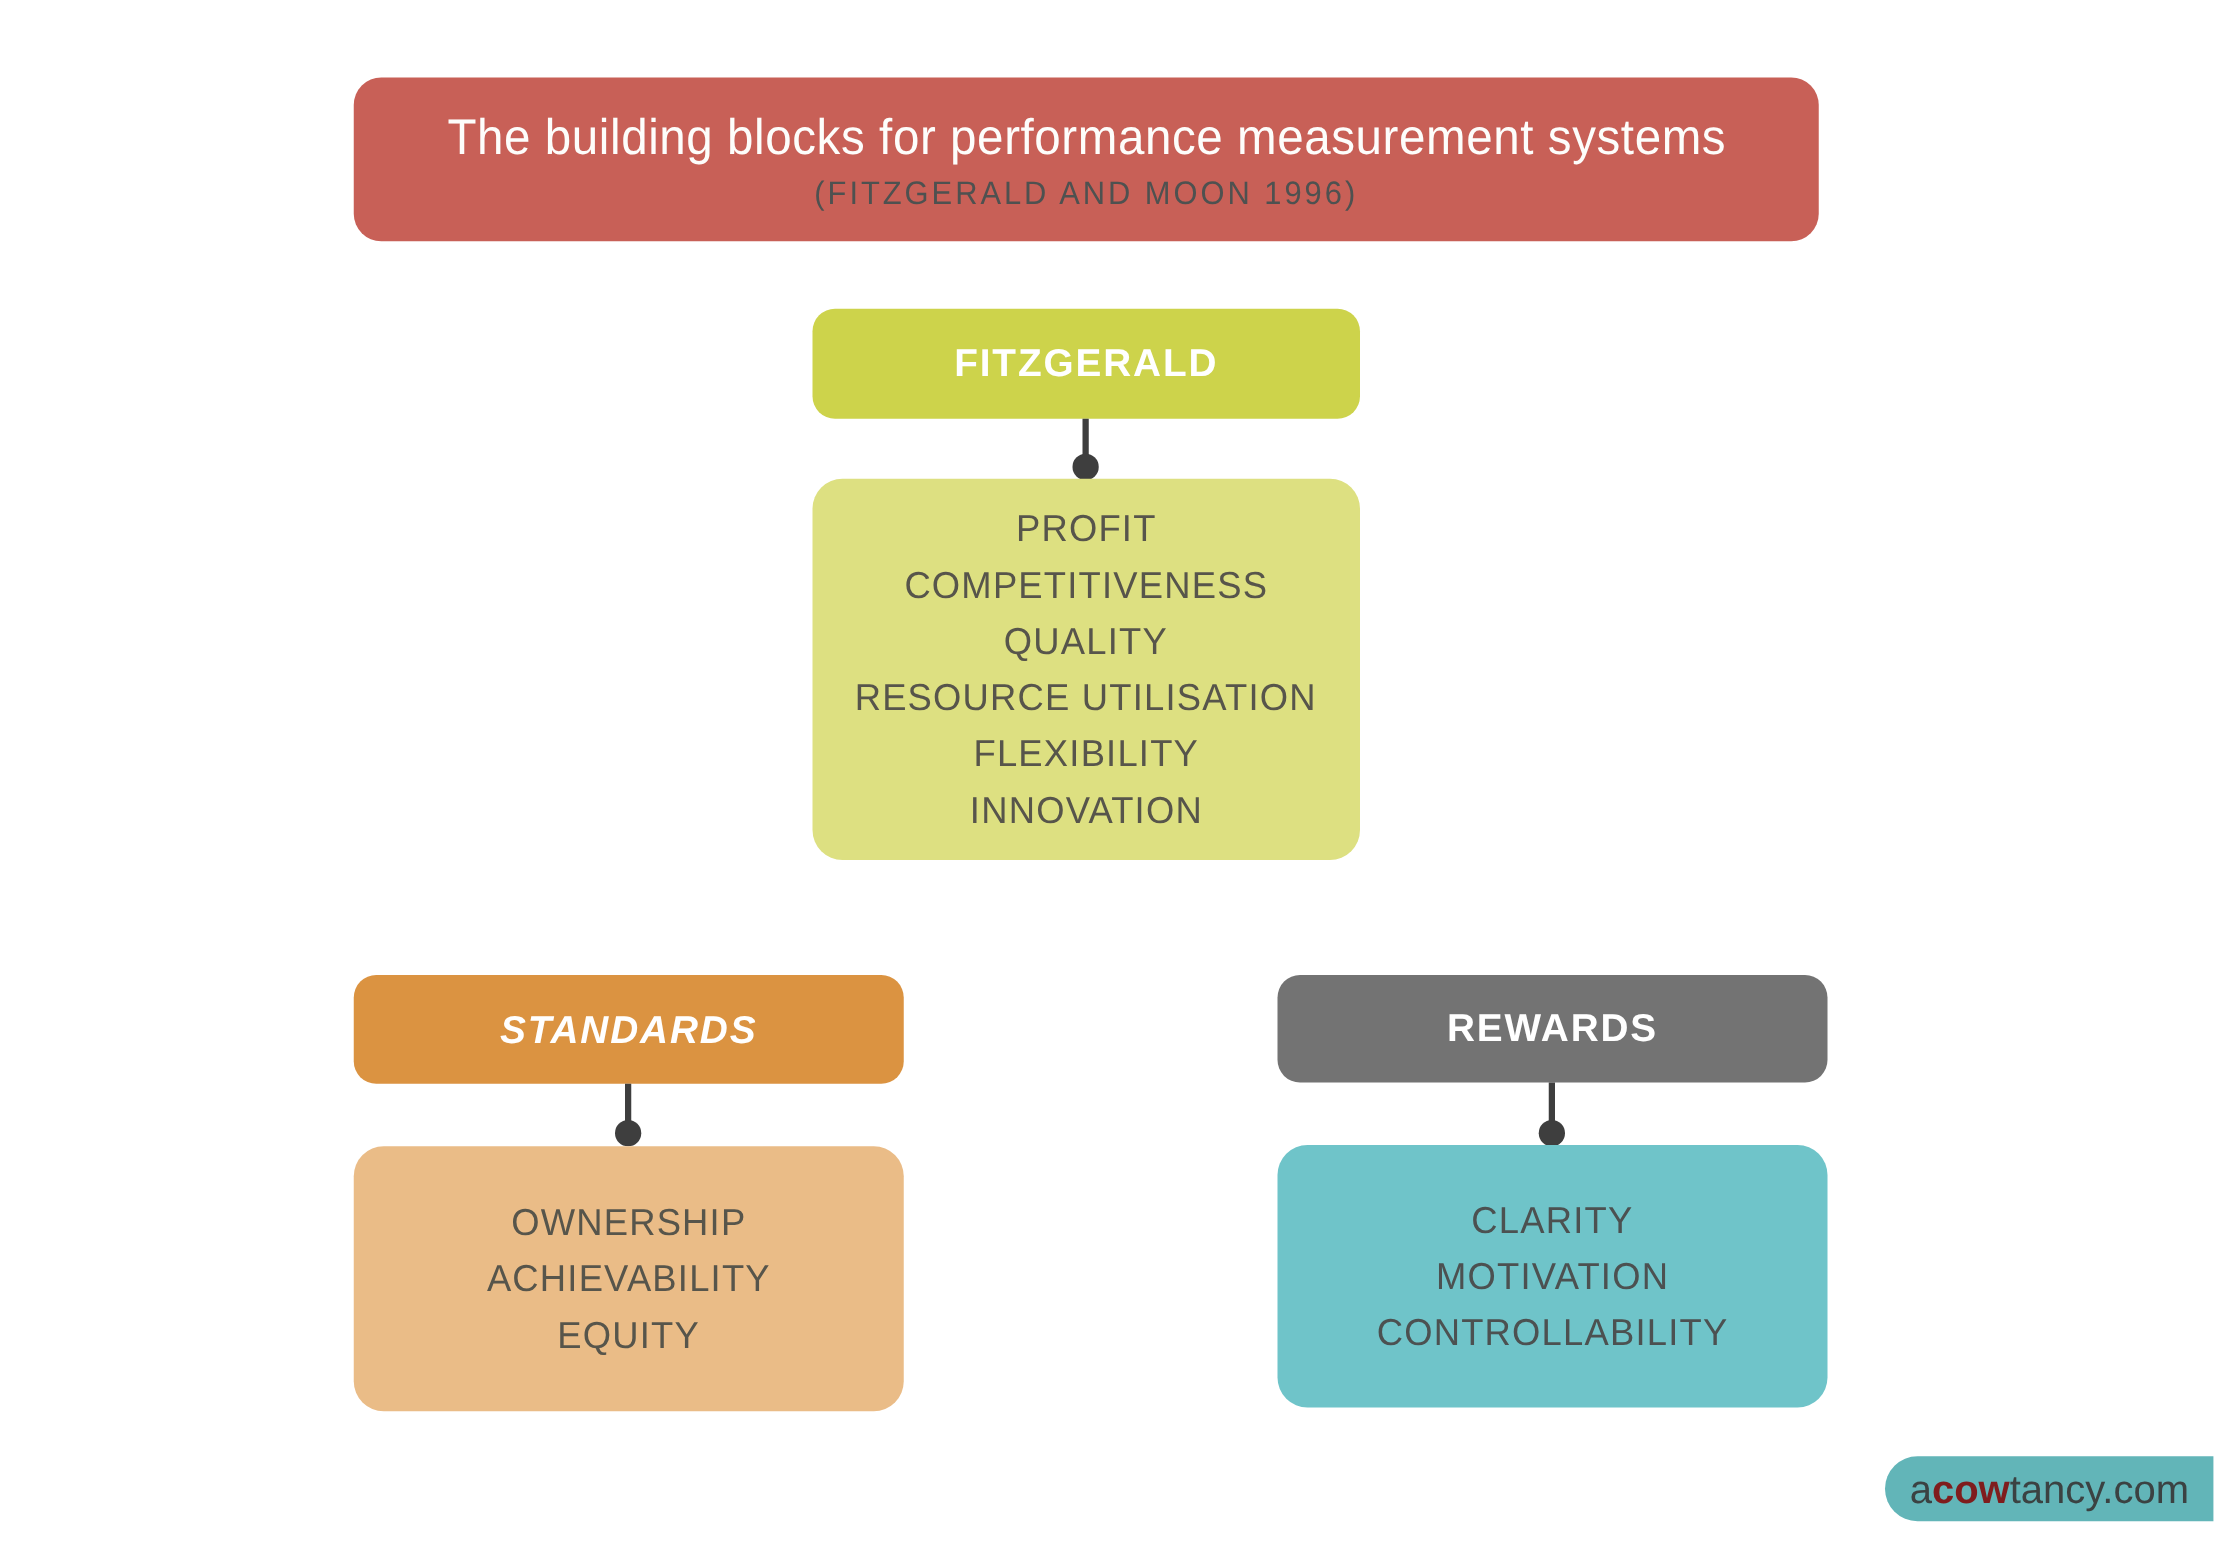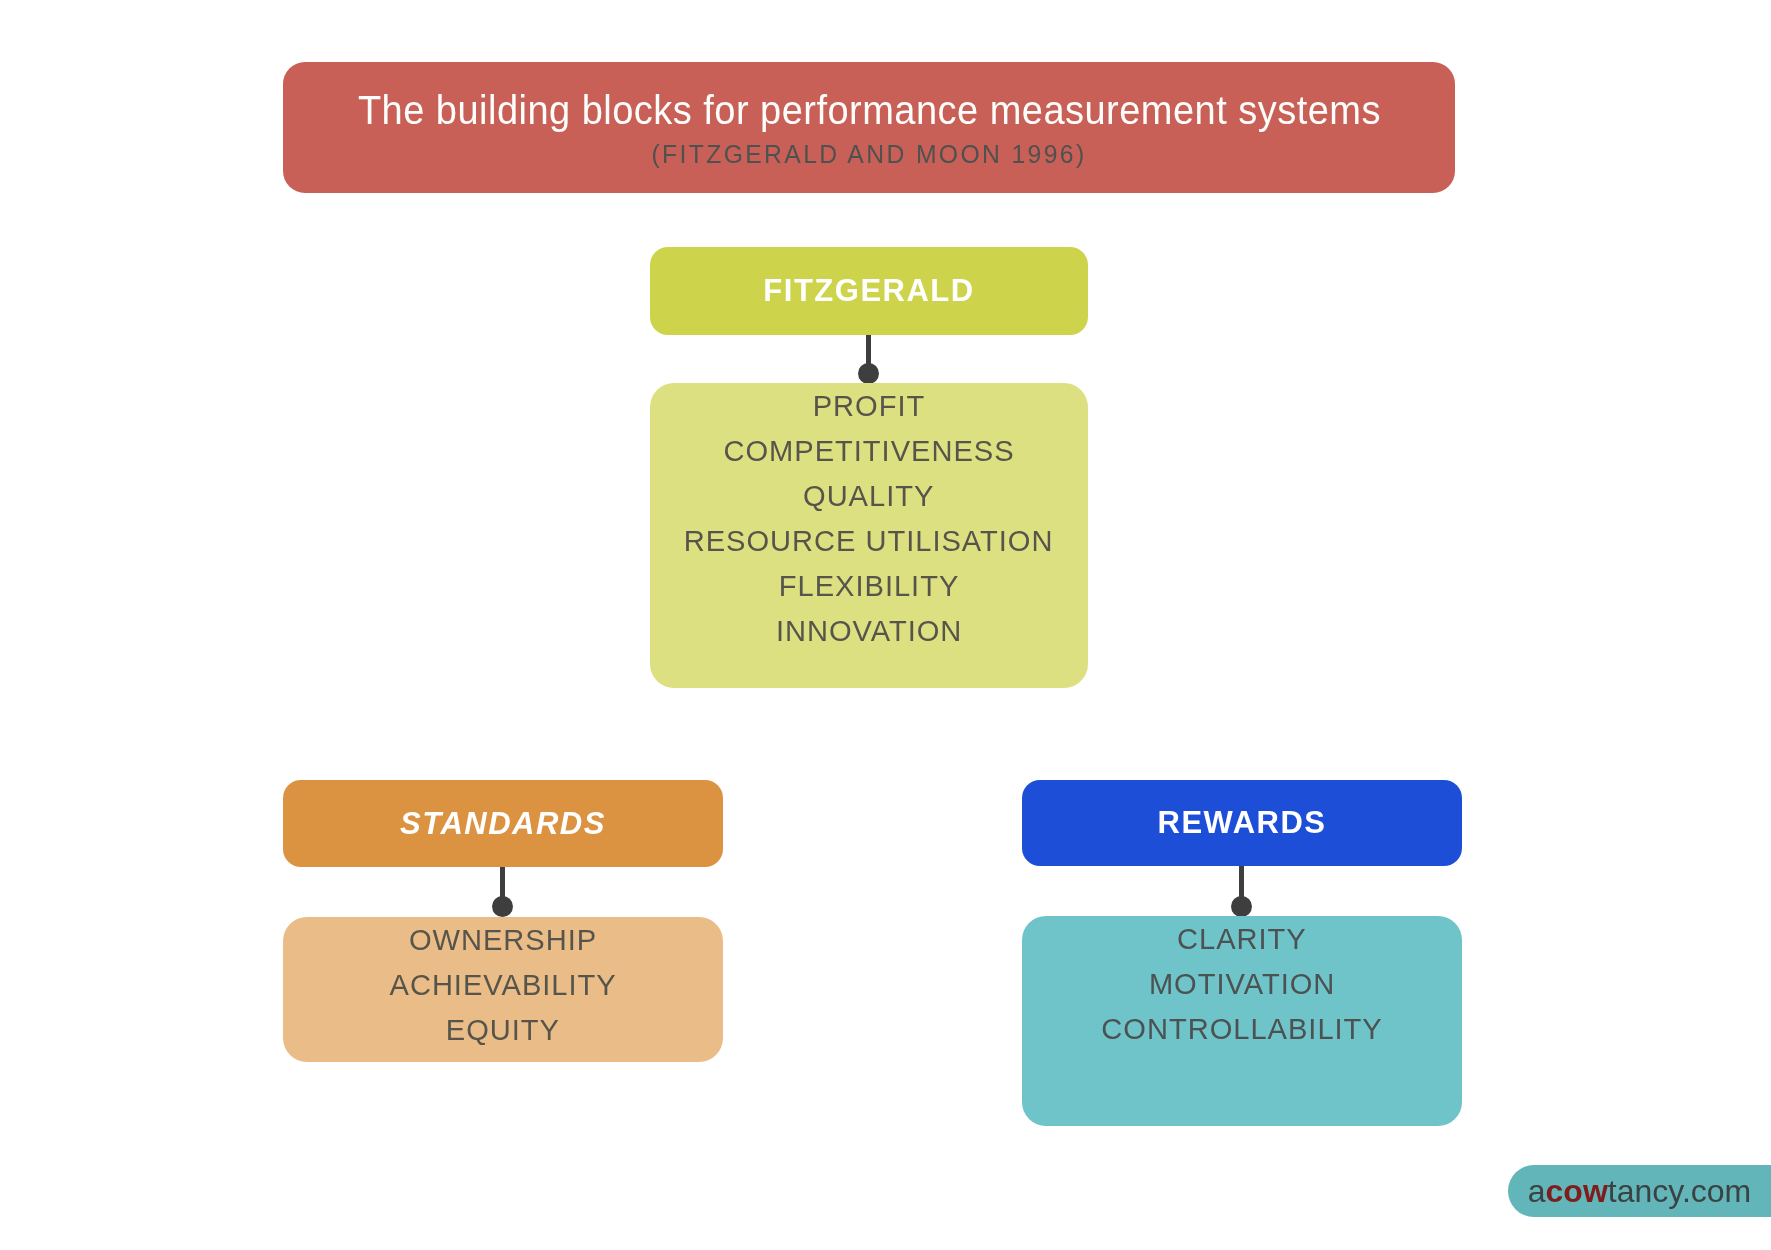--- a/index.html
+++ b/index.html
@@ -65,41 +65,41 @@
     font-weight: bold;
     letter-spacing: 1.5px;
     white-space: nowrap;
   }
   .block-body {
     position: absolute;
     border-radius: 24px;
     display: flex;
     flex-direction: column;
     align-items: center;
-    justify-content: flex-start;
+    justify-content: center;
   }
   .block-body .item {
     font-size: 30px;
     font-weight: 300;
     letter-spacing: 1px;
     line-height: 45px;
     color: #57554b;
     transform: scaleX(0.97);
     transform-origin: center;
     white-space: nowrap;
   }
 
   
   .dim-header  { left: 650px;  top: 247px; width: 438px; background: #cdd34b; }
   .dim-body    { left: 650px;  top: 383px; width: 438px; height: 305px; background: #dde081; }
 
   .std-header  { left: 283px;  top: 780px; width: 440px; height: 87px; background: #db9341; font-style: italic; }
-  .std-body    { left: 283px;  top: 917px; width: 440px; height: 145px; background: #eabc87; }
+  .std-body    { left: 283px;  top: 917px; width: 440px; height: 212px; background: #eabc87; }
 
-  .rew-header  { left: 1022px; top: 780px; width: 440px; height: 86px; background: #1d4ed8; }
+  .rew-header  { left: 1022px; top: 780px; width: 440px; height: 86px; background: #737373; }
   .rew-body    { left: 1022px; top: 916px; width: 440px; height: 210px; background: #6fc4c9; }
   .rew-body .item { color: #4c5151; }
 
   
   .connector-line {
     position: absolute;
     width: 5px;
     background: #3e3e3e;
   }
   .connector-dot {

